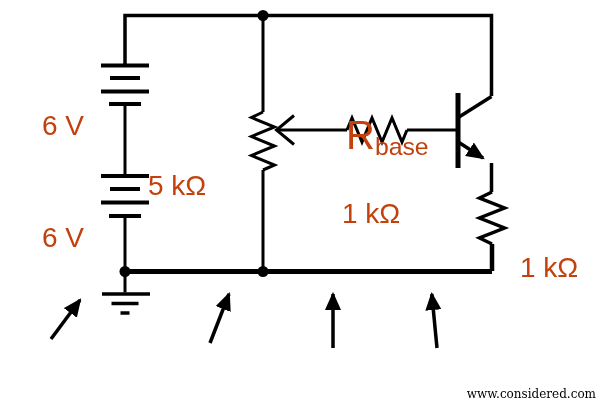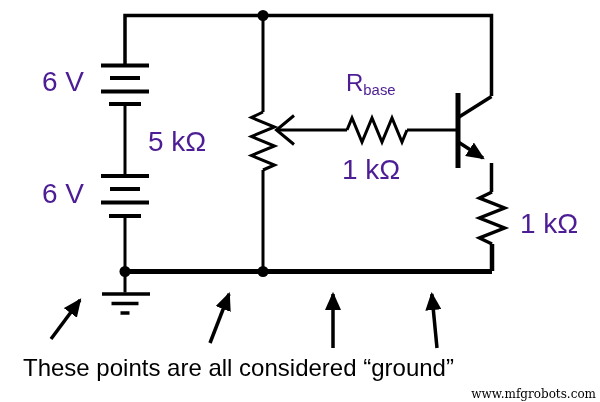--- a/index.html
+++ b/index.html
@@ -2,23 +2,23 @@
 <html><head>
 <meta charset="utf-8">
 <style>
   html,body{margin:0;padding:0;background:#fff;}
   .stage{
     position:relative;width:600px;height:402px;background:#fff;overflow:hidden;
     font-family:"Liberation Sans", sans-serif;color:#000;
   }
   .stage svg{position:absolute;left:0;top:0;}
   .lbl{
-    position:absolute;font-size:28px;line-height:1;white-space:nowrap;color:#4c1d95;
+    position:absolute;font-size:28px;line-height:1;white-space:nowrap;color:#c2410c;margin-top:44px;
   }
-  .lbl.big{font-size:24px;}
+  .lbl.big{font-size:40px;}
   .lbl .sub{font-size:0.62em;position:relative;top:0.24em;}
   .caption{position:absolute;font-size:24px;line-height:1;white-space:nowrap;color:#000;}
   .watermark{
     position:absolute;font-family:"DejaVu Serif", serif;font-size:12px;line-height:1;
     white-space:nowrap;color:#000;
   }
 </style>
 </head>
 <body>
 
@@ -106,17 +106,16 @@
   <div class="lbl" style="left:148px;top:128px">5 kΩ</div>
 
   <div class="lbl big" style="left:346px;top:71px"><span>R</span><span class="sub">base</span></div>
 
   <div class="lbl" style="left:342px;top:156px">1 kΩ</div>
 
 
 
   <div class="lbl" style="left:520px;top:210px">1 kΩ</div>
 
-  <div class="caption" style="left:23px;top:356px">These points are all considered “ground”</div>
 
-  <div class="watermark" style="right:4px;top:388px">www.mfgrobots.com</div>
+  <div class="watermark" style="right:4px;top:388px">www.considered.com</div>
 
 </div>
 
 </body></html>

